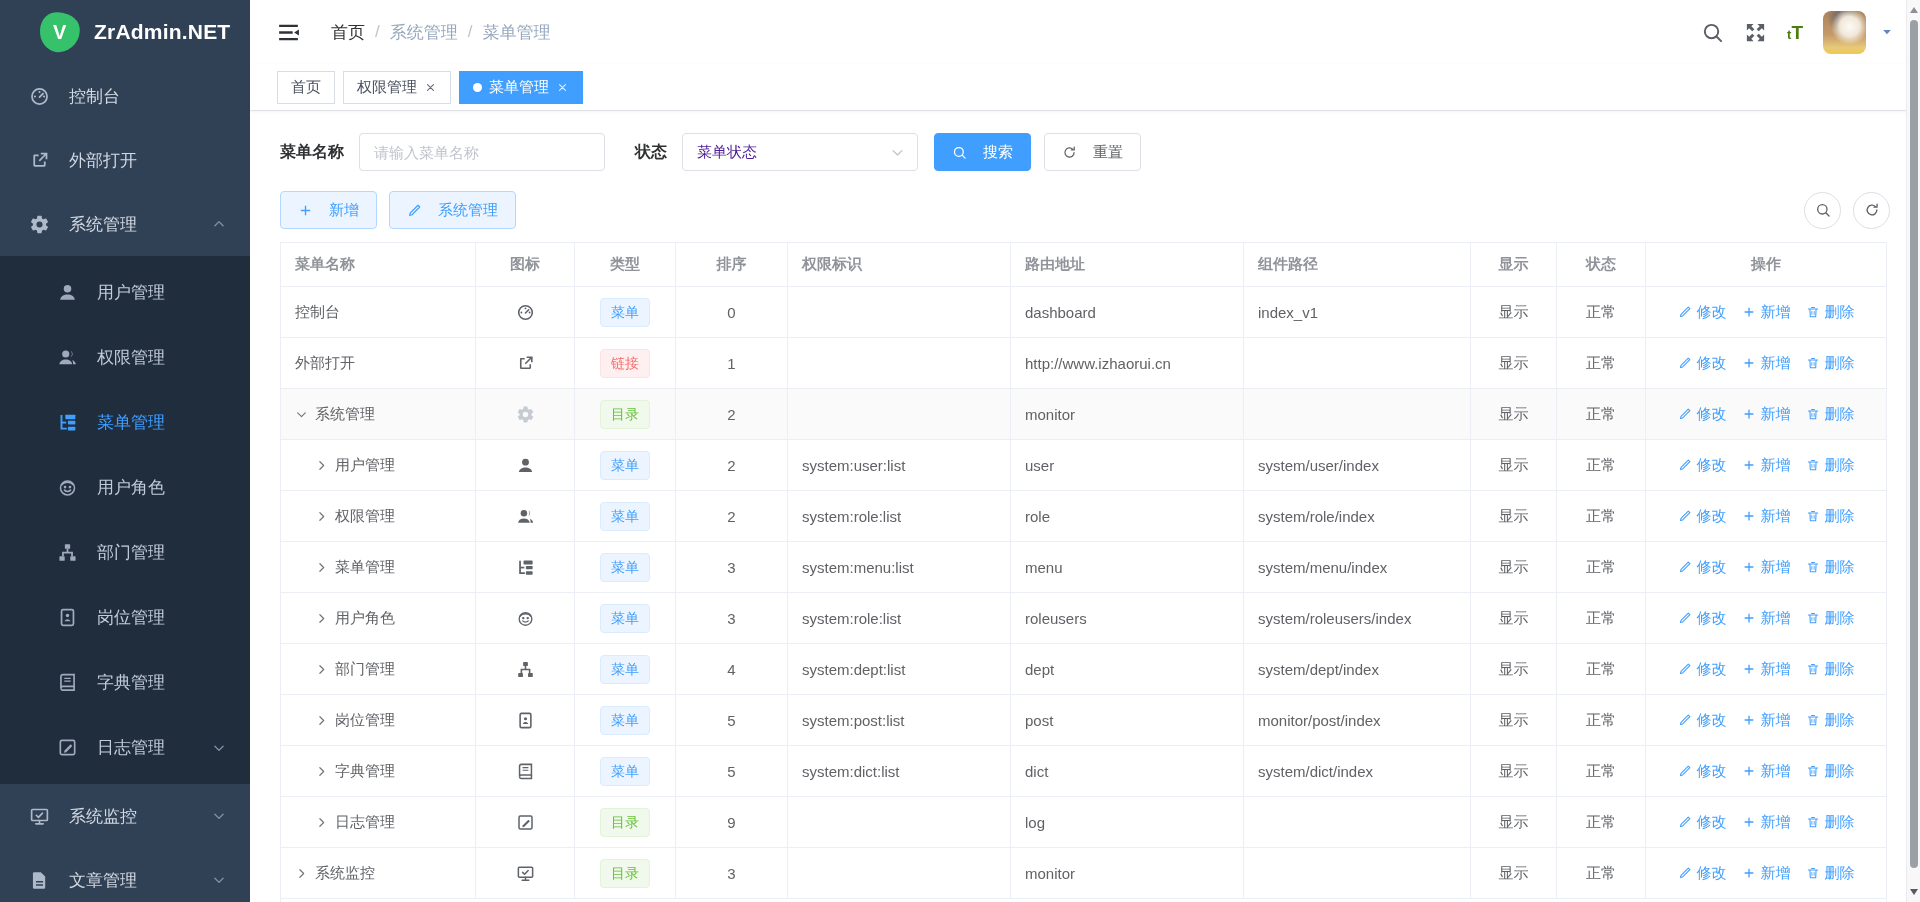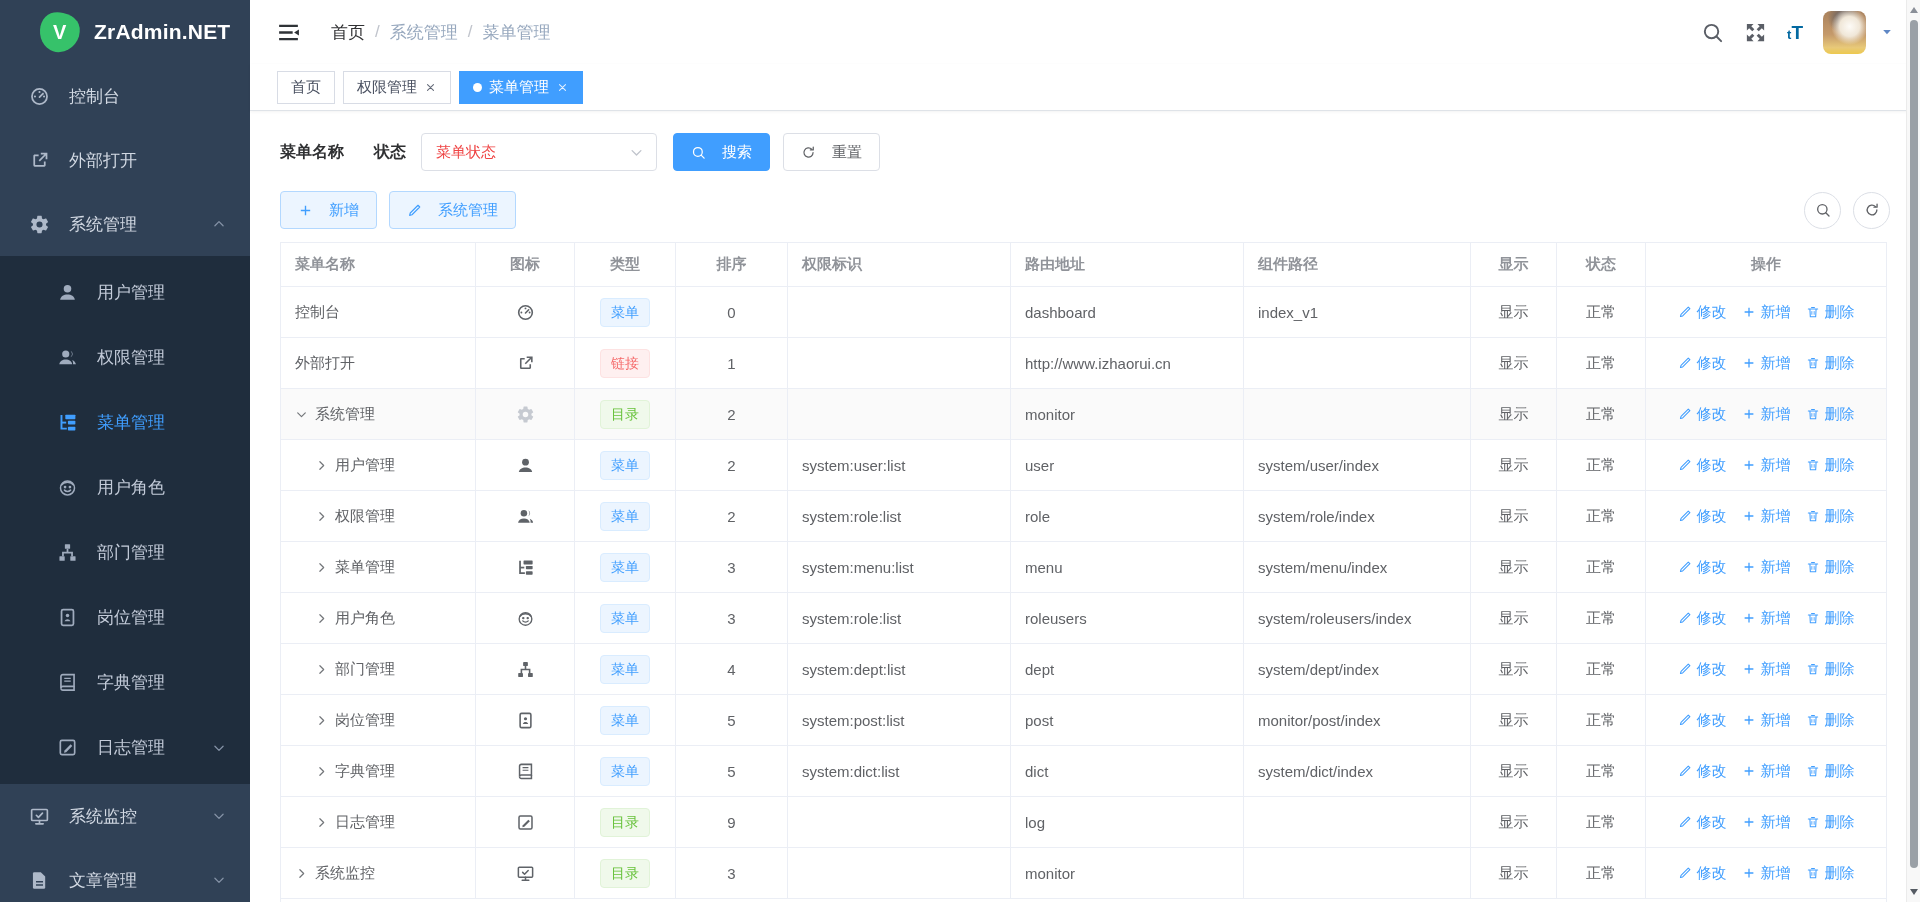--- a/index.html
+++ b/index.html
@@ -31,21 +31,21 @@
   .navbar { height:64px; display:flex; align-items:center; padding:0 26px; flex:none; }
   .hamburger { width:25px; height:25px; color:#2f3337; cursor:pointer; flex:none; }
   .hamburger svg { width:100%; height:100%; }
   .breadcrumb { display:flex; align-items:center; margin-left:30px; font-size:17px; gap:10px; }
   .crumb-first { color:#303133; }
   .crumb { color:#97a8be; }
   .crumb-sep { color:#c0c4cc; }
   .nav-right { margin-left:auto; display:flex; align-items:center; gap:20px; }
   .nav-ic { width:23px; height:23px; color:#5a5e66; cursor:pointer; display:inline-flex; }
   .nav-ic svg { width:100%; height:100%; }
-  .font-ic { font-size:19px; color:#0369a1; font-weight:bold; cursor:pointer; line-height:1; }
+  .font-ic { font-size:19px; color:#4d7c0f; font-weight:bold; cursor:pointer; line-height:1; }
   .font-ic small { font-size:13px; font-weight:bold; }
   .avatar { width:43px; height:43px; border-radius:8px; cursor:pointer;
     background:
       radial-gradient(circle at 62% 36%, #fdfbf7 0%, #f0e7d8 26%, rgba(240,231,216,0) 48%),
       radial-gradient(circle at 48% 16%, #8e817a 0%, #776a63 16%, rgba(119,106,99,0) 38%),
       linear-gradient(180deg, #a9815c 0%, #c59a6b 55%, #e8c979 85%, #edc94e 100%); }
   .caret { width:14px; height:14px; color:#5f87c5; display:inline-flex; margin-left:-6px; cursor:pointer; }
   .caret svg { width:100%; height:100%; }
 
   .tagsbar { height:47px; flex:none; display:flex; align-items:center; padding:0 27px;
@@ -61,21 +61,21 @@
 
   
   .filter-row { margin-top:22px; display:flex; align-items:center; }
   .f-label { font-size:16px; font-weight:bold; color:#303133; }
   .f-input { width:246px; height:38px; border:1px solid #dcdfe6; border-radius:4px;
     margin-left:15px; padding:0 14px; font-size:15px; color:#606266; outline:none;
     font-family:"Liberation Sans","DejaVu Sans",sans-serif; }
   .f-input::placeholder { color:#c0c4cc; }
   .f-select { width:236px; height:38px; border:1px solid #dcdfe6; border-radius:4px; margin-left:15px;
     display:flex; align-items:center; justify-content:space-between; padding:0 12px 0 14px;
-    font-size:15px; color:#ef4444; cursor:pointer; background:#fff; }
+    font-size:15px; color:#4c1d95; cursor:pointer; background:#fff; }
   .f-select .sel-arrow { width:15px; height:15px; color:#c0c4cc; display:inline-flex; }
   .f-select svg { width:100%; height:100%; }
   .gap-status { margin-left:30px; }
   .btn { display:inline-flex; align-items:center; gap:16px; height:38px; padding:0 17px;
     border-radius:4px; font-size:15px; cursor:pointer; border:1px solid #dcdfe6; background:#fff; color:#606266;
     font-family:"Liberation Sans","DejaVu Sans",sans-serif; }
   .btn .b-ic { width:15px; height:15px; display:inline-flex; }
   .btn .b-ic svg { width:100%; height:100%; }
   .btn-primary { background:#409eff; border-color:#409eff; color:#fff; margin-left:16px; }
   .btn-default { margin-left:13px; }
@@ -347,20 +347,21 @@
               <path d="M6.5 6.5l11 11M17.5 6.5l-11 11"></path>
             </svg>
           </span>
         </div>
       </div>
 
     <div class="content">
 
       <div class="filter-row">
         <span class="f-label">菜单名称</span>
+        <input class="f-input" placeholder="请输入菜单名称" style="">
         <span class="f-label gap-status">状态</span>
         <div class="f-select">
           <span>菜单状态</span>
           <span class="sel-arrow" id="sel-arrow">
               <svg viewBox="0 0 24 24" fill="none" stroke="currentColor" stroke-width="2.2" stroke-linecap="round" stroke-linejoin="round">
                 <path d="M5 9l7 7 7-7"></path>
               </svg>
             </span>
         </div>
         <button class="btn btn-primary">

